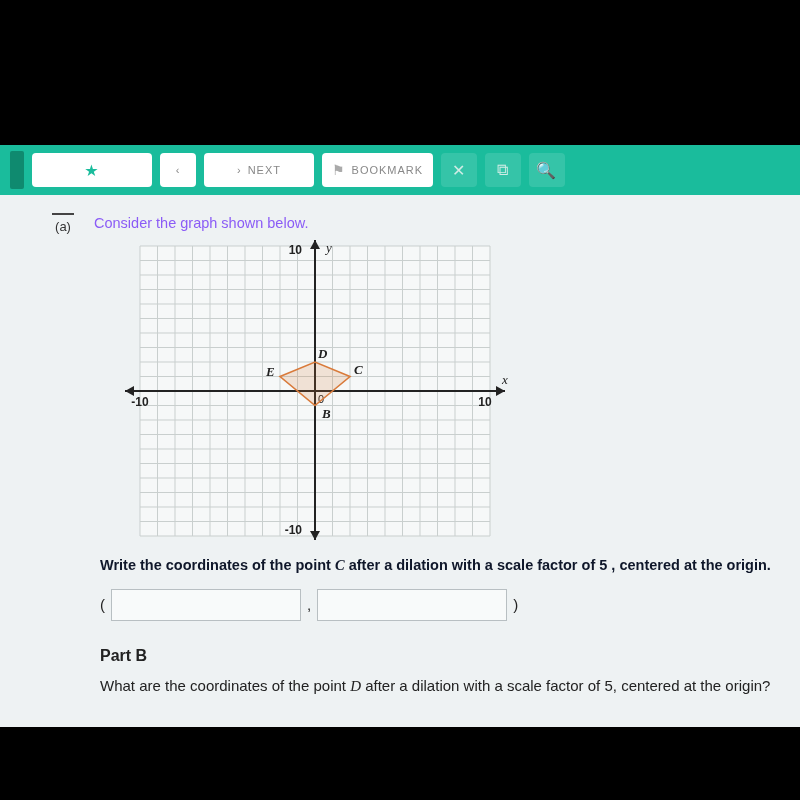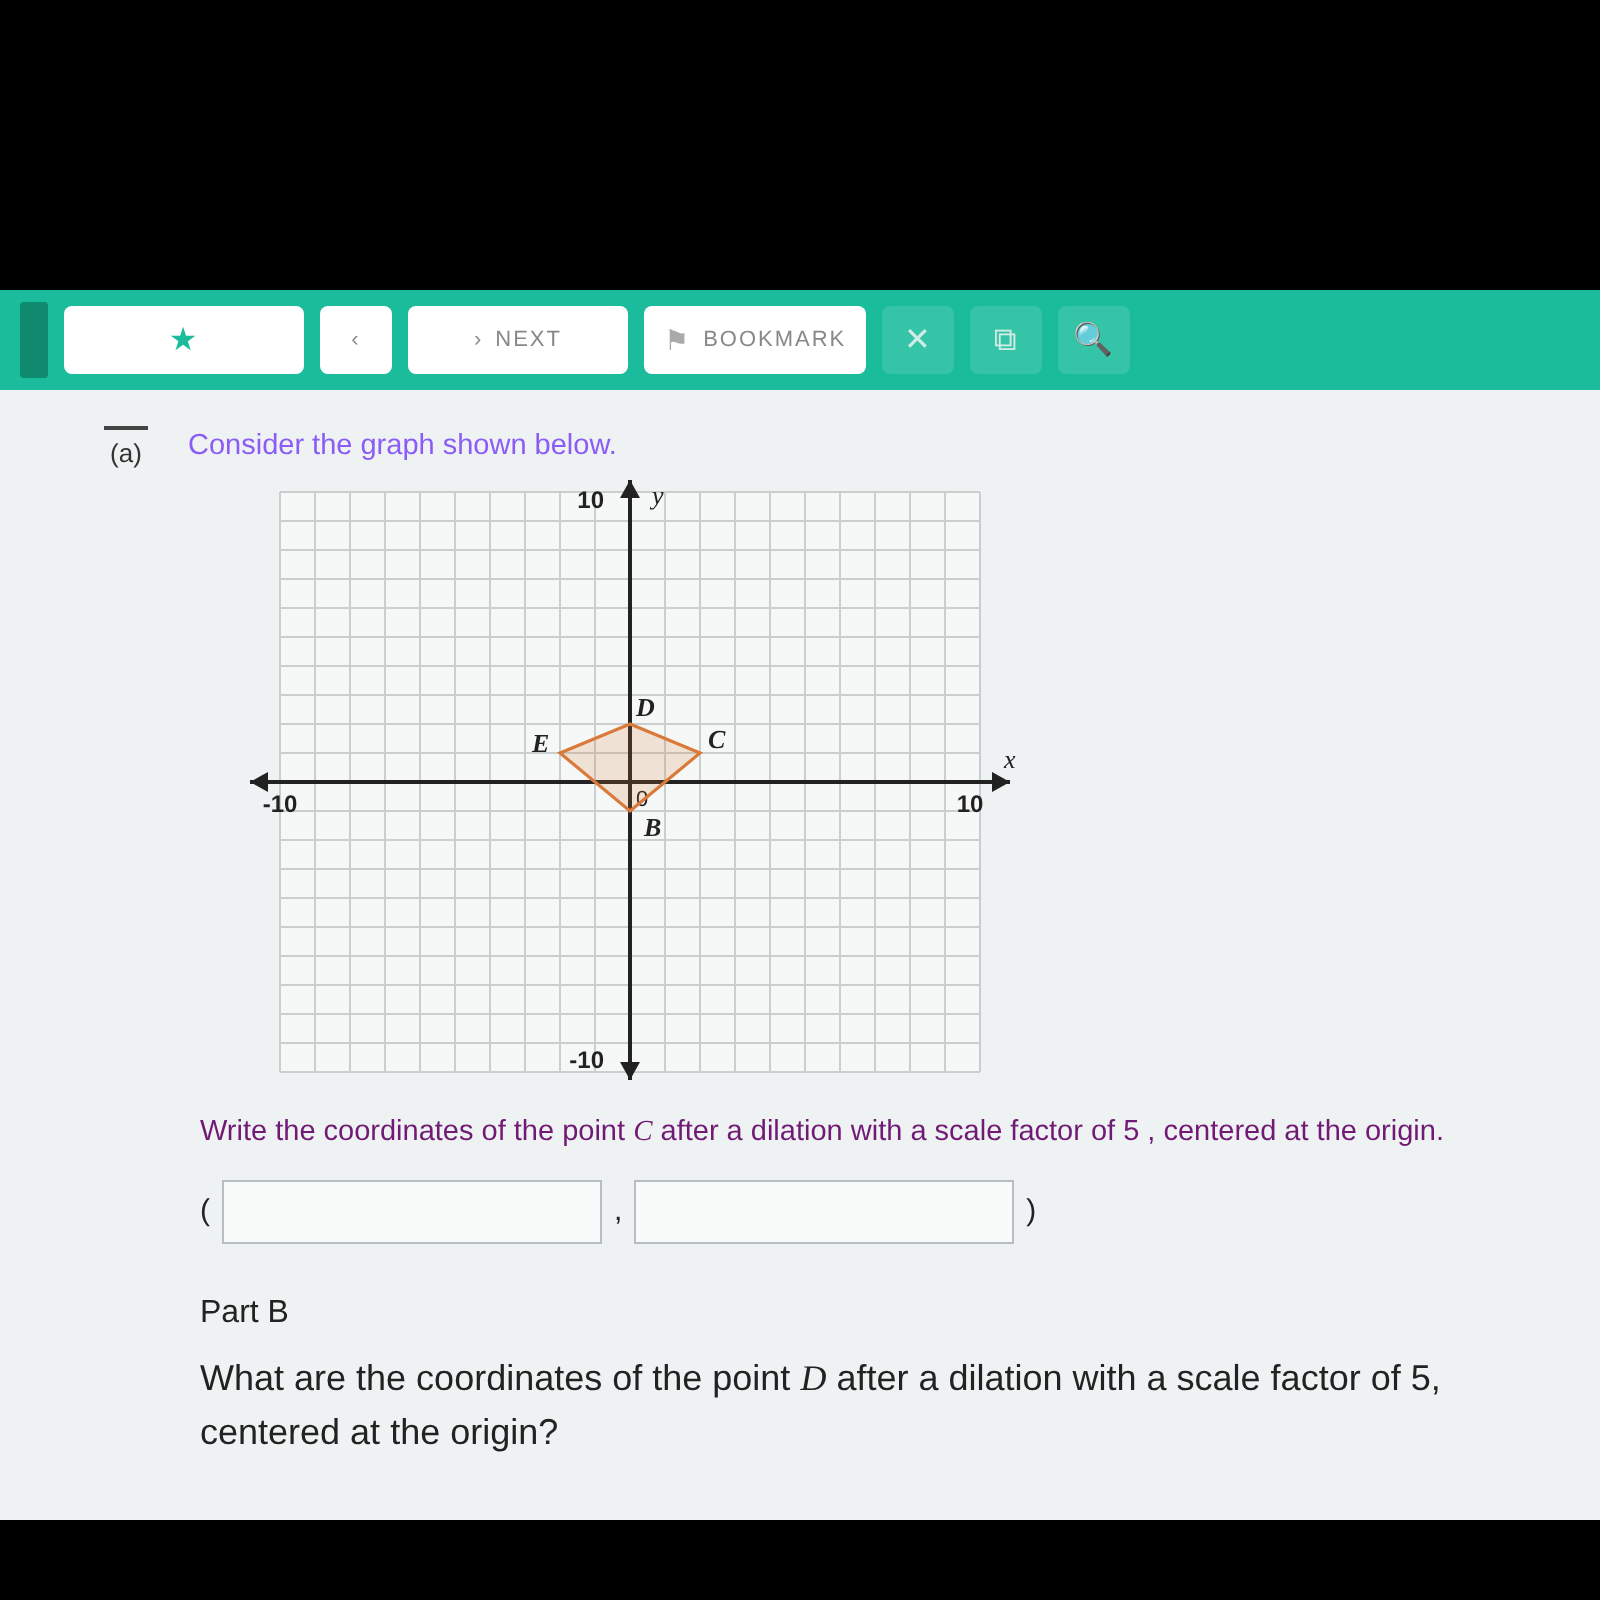--- a/index.html
+++ b/index.html
@@ -52,35 +52,35 @@
       background: #eef2f3;
       width: 100%;
       padding: 18px 10px 30px 50px;
     }
     .q-row { display: flex; align-items: flex-start; gap: 18px; }
     .q-label-wrap { width: 26px; text-align: center; }
     .q-dash { width: 22px; height: 2px; background: #444; margin: 0 auto 4px; }
     .q-label { font-size: 13px; color: #333; }
     .q-text { font-size: 14.5px; color: #8b5cf6; padding-top: 2px; }
     .graph-wrap { margin: 4px 0 4px 50px; }
-    .instruction { font-size: 14.5px; color: #701a75; margin: 8px 0 12px 50px; line-height: 1.5; }
+    .instruction { font-size: 14.5px; color: #0f172a; margin: 8px 0 12px 50px; line-height: 1.5; font-weight: bold; }
     .answer-row { display: flex; align-items: center; gap: 6px; margin-left: 50px; font-size: 15px; color: #222; }
     .answer-input {
       width: 190px; height: 32px;
       border: 1px solid #b8bfc2;
       background: #f8fafa;
       font-size: 14px; padding: 0 8px;
     }
     .part-b {
       margin: 26px 0 0 50px;
-      font-size: 16px; font-weight: normal; color: #222;
+      font-size: 16px; font-weight: bold; color: #222;
     }
     .part-b-text {
       margin: 10px 0 0 50px;
-      font-size: 18px; color: #222; line-height: 1.5;
+      font-size: 15px; color: #222; line-height: 1.5;
     }
     .ital { font-style: italic; font-family: 'Times New Roman', serif; }
   </style>
 </head>
 <body>
 
 <div class="top-black"></div>
 
 <div class="toolbar">
   <div class="tool-left-tab"></div>

